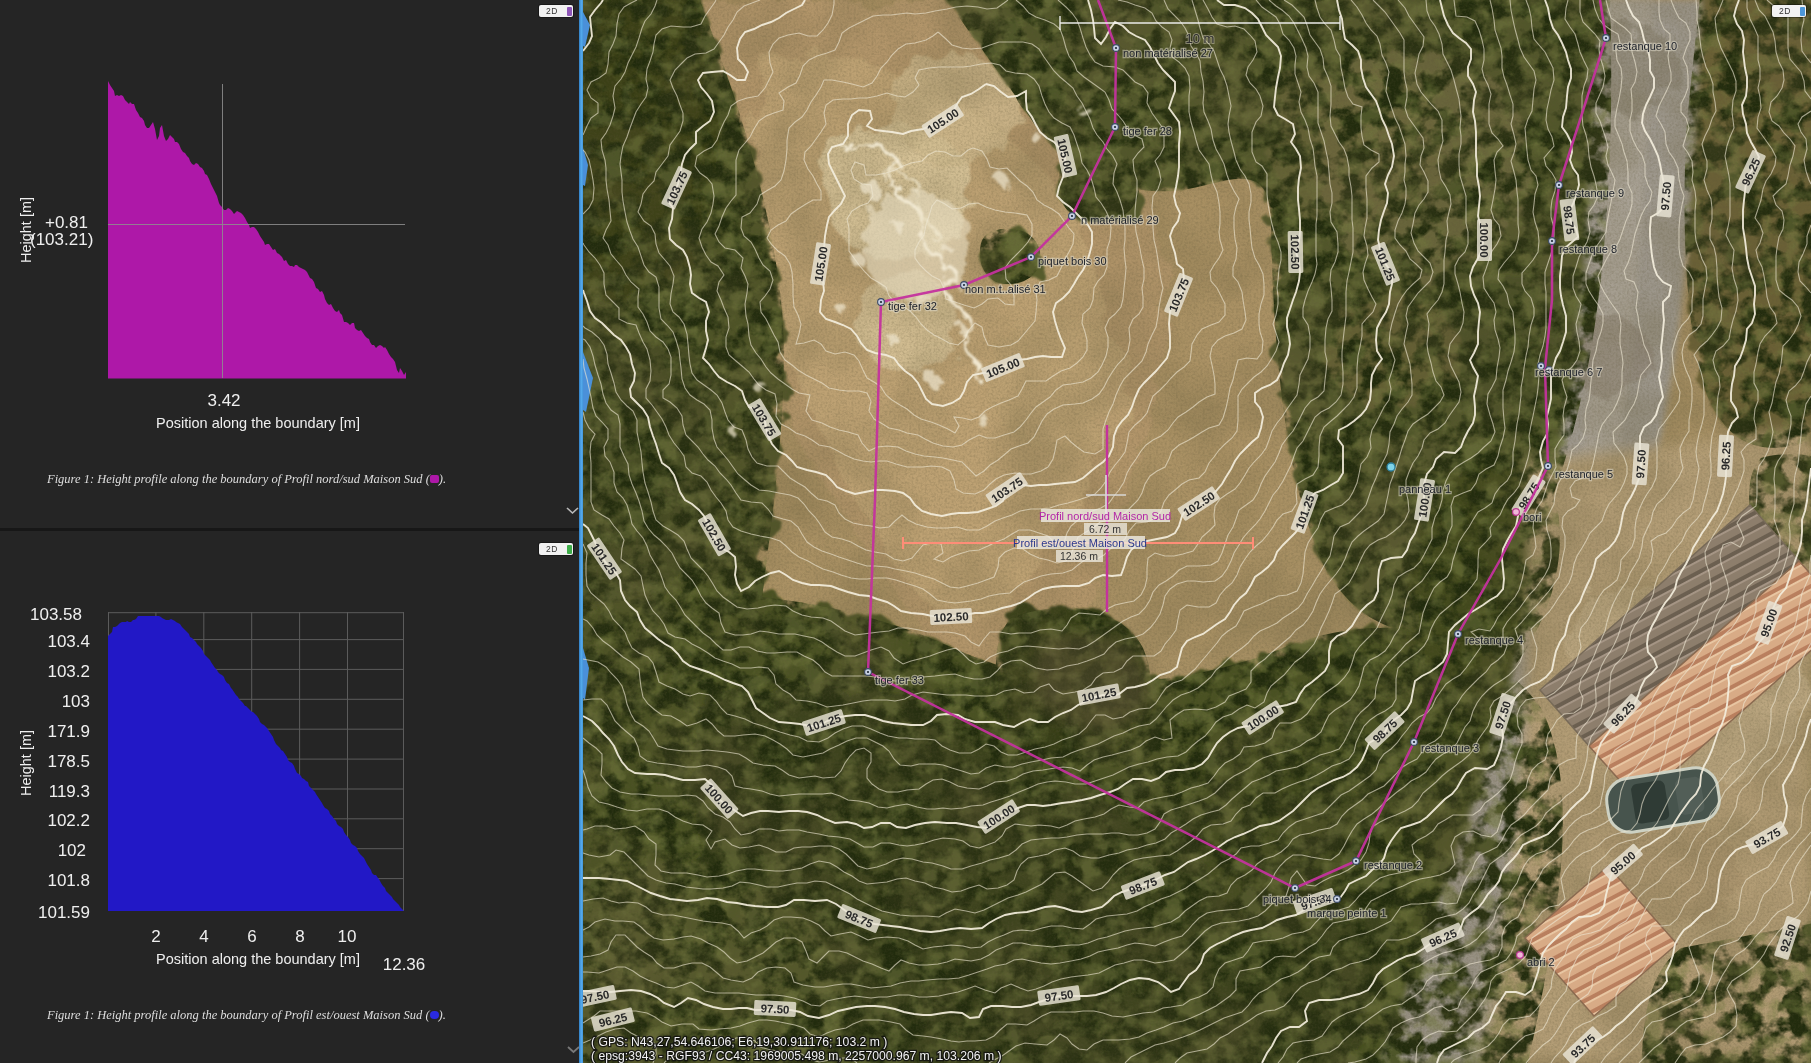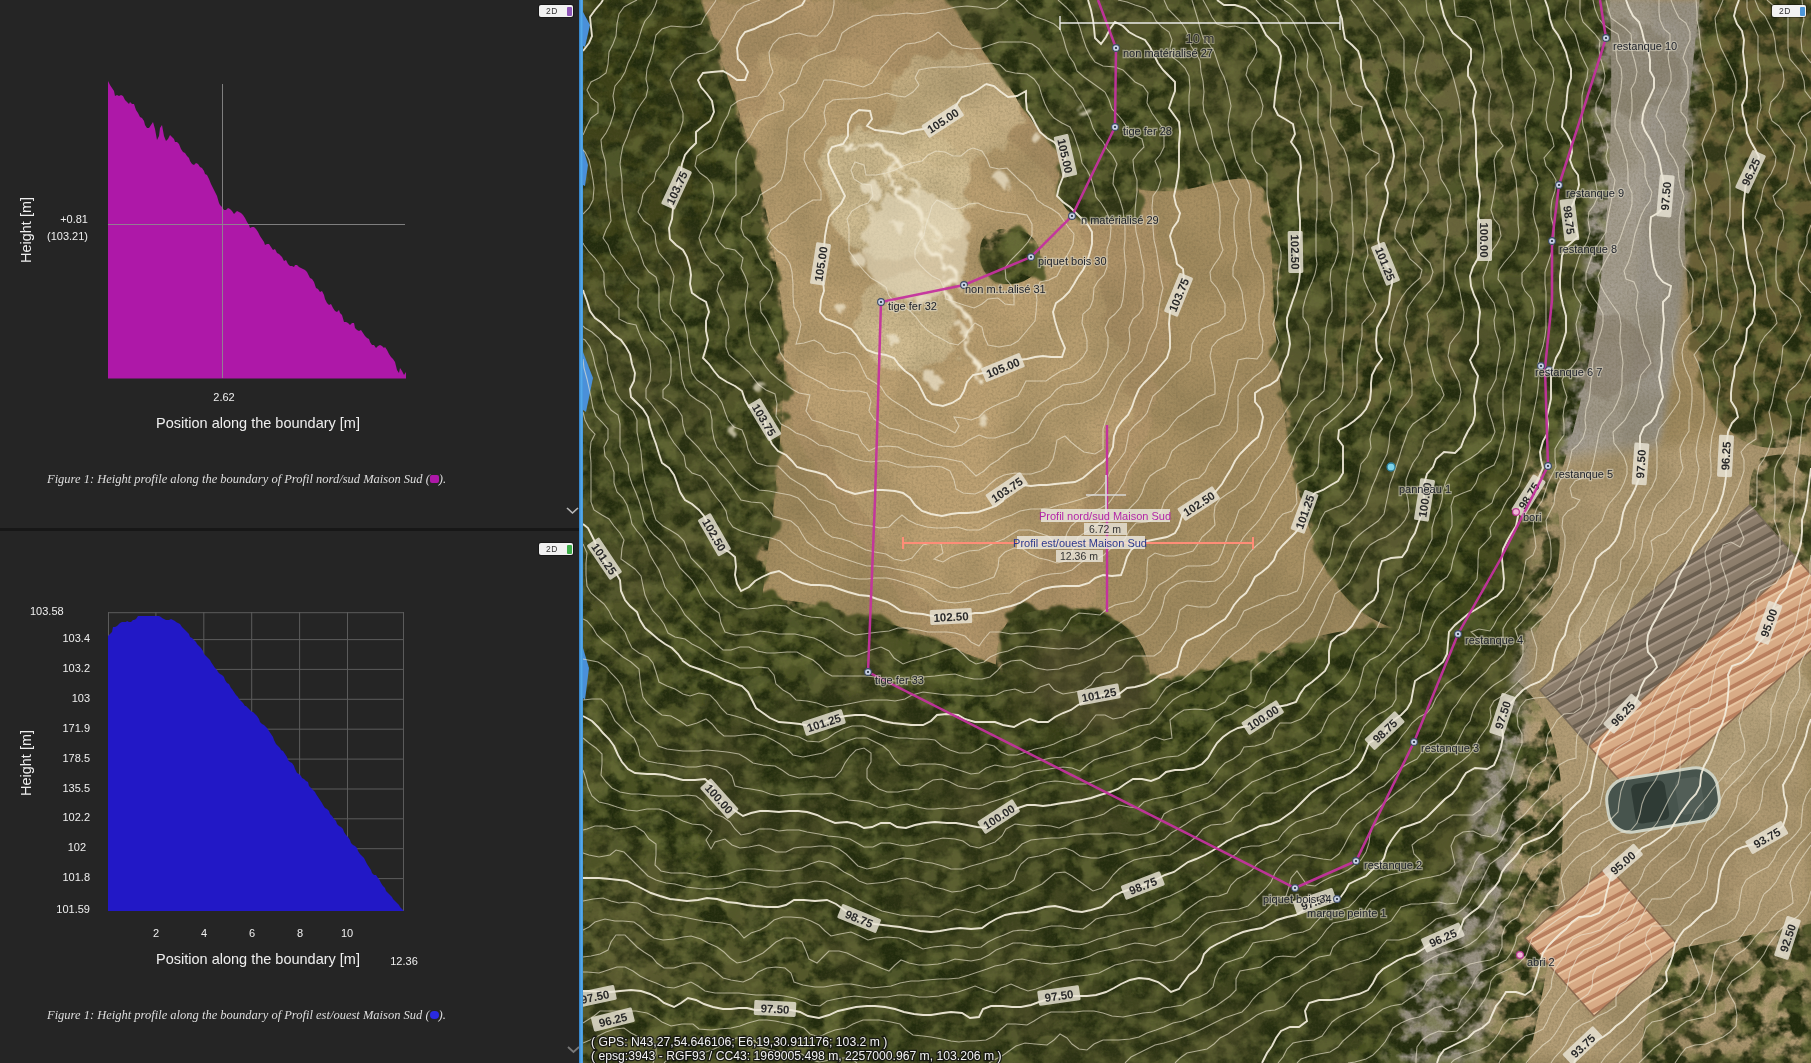--- a/index.html
+++ b/index.html
@@ -1,15 +1,15 @@
 <!DOCTYPE html>
 <html><head><meta charset="utf-8">
 <style>
  html,body{margin:0;padding:0;width:1811px;height:1063px;overflow:hidden;background:#252525;font-family:"Liberation Sans",sans-serif;}
- .t{position:absolute;color:#efefef;font-size:11px;}
+ .t{position:absolute;color:#efefef;font-size:17px;}
  .cap{position:absolute;color:#dedede;font-size:12.5px;font-style:italic;font-family:Liberation Serif, serif;}
 </style></head>
 <body>
 
 <div style="position:absolute;left:0;top:0;width:579px;height:1063px;background:#252525;">
 <div style="position:absolute;left:539px;top:5px;width:34px;height:12px;background:#f2f2f2;border-radius:2px;box-shadow:0 0 0 1px #00000055;">
 <span style="position:absolute;left:7px;top:0.5px;font-size:8.5px;color:#333;letter-spacing:0.5px;">2D</span>
 <span style="position:absolute;right:1.5px;top:1.5px;width:5px;height:9px;background:#8f56b8;border-radius:1px;"></span>
     </div>
 <div style="position:absolute;left:539px;top:543px;width:34px;height:12px;background:#f2f2f2;border-radius:2px;box-shadow:0 0 0 1px #00000055;">
@@ -46,31 +46,31 @@
    <line x1="347.5" y1="612" x2="347.5" y2="911"></line>
    <line x1="403.5" y1="612" x2="403.5" y2="911"></line>
  </g>
  <path d="M108 911 L108 636 L110 634 L112 632 L113 627 L115 627 L117 626 L119 624 L120 623 L122 622 L124 622 L126 622 L127 621 L129 622 L131 622 L133 620 L134 620 L136 619 L138 616 L140 616 L141 616 L143 616 L145 616 L147 616 L148 616 L150 616 L152 616 L154 616 L155 616 L157 616 L159 616 L161 617 L162 618 L164 619 L166 620 L168 620 L169 620 L171 619 L173 620 L175 621 L176 622 L178 623 L180 624 L182 627 L183 628 L185 630 L187 632 L189 634 L190 637 L192 638 L194 640 L196 642 L197 644 L199 646 L201 648 L203 651 L204 654 L206 656 L208 658 L210 660 L211 662 L213 665 L215 668 L217 670 L218 672 L220 674 L222 675 L224 677 L225 680 L227 683 L229 684 L231 688 L232 689 L234 692 L236 695 L238 697 L239 699 L241 701 L243 703 L245 706 L246 706 L248 708 L250 710 L252 712 L253 712 L255 714 L257 716 L259 719 L260 722 L262 724 L264 725 L266 727 L267 728 L269 731 L271 734 L273 737 L274 740 L276 744 L278 746 L280 748 L281 750 L283 751 L285 754 L287 757 L288 760 L290 762 L292 763 L294 766 L295 769 L297 773 L299 774 L301 776 L302 778 L304 779 L306 781 L308 782 L309 786 L311 788 L313 790 L315 792 L316 794 L318 797 L320 800 L322 803 L323 805 L325 808 L327 809 L329 811 L330 814 L332 816 L334 819 L336 821 L337 824 L339 826 L341 827 L343 829 L344 832 L346 835 L348 837 L350 840 L351 843 L353 845 L355 846 L357 848 L358 851 L360 854 L362 856 L364 858 L365 860 L367 864 L369 867 L371 870 L372 873 L374 875 L376 875 L378 878 L379 879 L381 883 L383 886 L385 888 L386 891 L388 893 L390 895 L392 897 L393 899 L395 901 L397 903 L399 905 L400 907 L402 909 L404 911 L404 911 Z" fill="#2218c6"></path>
 
  <path d="M567 508 L572.5 513 L578 508" stroke="#b9b9b9" stroke-width="1.6" fill="none"></path>
  <path d="M568 1047 L573.5 1052 L579 1047" stroke="#787878" stroke-width="1.8" fill="none"></path>
 </svg>
 <div class="t" style="left:30px;top:213px;width:58px;text-align:right;">+0.81</div>
 <div class="t" style="left:30px;top:230px;width:58px;text-align:right;">(103.21)</div>
-<div class="t" style="left:200px;top:391px;width:48px;text-align:center;">2.62</div>
+<div class="t" style="left:200px;top:391px;width:48px;text-align:center;">3.42</div>
 <div class="t" style="left:110px;top:415px;width:296px;text-align:center;font-size:14.5px;">Position along the boundary [m]</div>
 <div class="t" style="left:-40px;top:222px;width:132px;text-align:center;transform:rotate(-90deg);font-size:14.5px;">Height [m]</div>
 <div class="cap" style="left:47px;top:472px;">Figure 1: Height profile along the boundary of Profil nord/sud Maison Sud (<span style="display:inline-block;width:9px;height:8px;background:#ae18a8;border-radius:2px;"></span>).</div>
 <div class="t" style="left:30px;top:605px;width:60px;text-align:left;">103.58</div>
 <div class="t" style="left:30px;top:632px;width:60px;text-align:right;">103.4</div>
 <div class="t" style="left:30px;top:662px;width:60px;text-align:right;">103.2</div>
 <div class="t" style="left:30px;top:692px;width:60px;text-align:right;">103</div>
 <div class="t" style="left:30px;top:722px;width:60px;text-align:right;">171.9</div>
 <div class="t" style="left:30px;top:752px;width:60px;text-align:right;">178.5</div>
-<div class="t" style="left:30px;top:782px;width:60px;text-align:right;">135.5</div>
+<div class="t" style="left:30px;top:782px;width:60px;text-align:right;">119.3</div>
 <div class="t" style="left:30px;top:811px;width:60px;text-align:right;">102.2</div>
 <div class="t" style="left:26px;top:841px;width:60px;text-align:right;">102</div>
 <div class="t" style="left:30px;top:871px;width:60px;text-align:right;">101.8</div>
 <div class="t" style="left:30px;top:903px;width:60px;text-align:right;">101.59</div>
 <div class="t" style="left:132px;top:927px;width:48px;text-align:center;">2</div>
 <div class="t" style="left:180px;top:927px;width:48px;text-align:center;">4</div>
 <div class="t" style="left:228px;top:927px;width:48px;text-align:center;">6</div>
 <div class="t" style="left:276px;top:927px;width:48px;text-align:center;">8</div>
 <div class="t" style="left:323px;top:927px;width:48px;text-align:center;">10</div>
 <div class="t" style="left:379px;top:927px;width:50px;text-align:center;margin-top:28px;">12.36</div>

